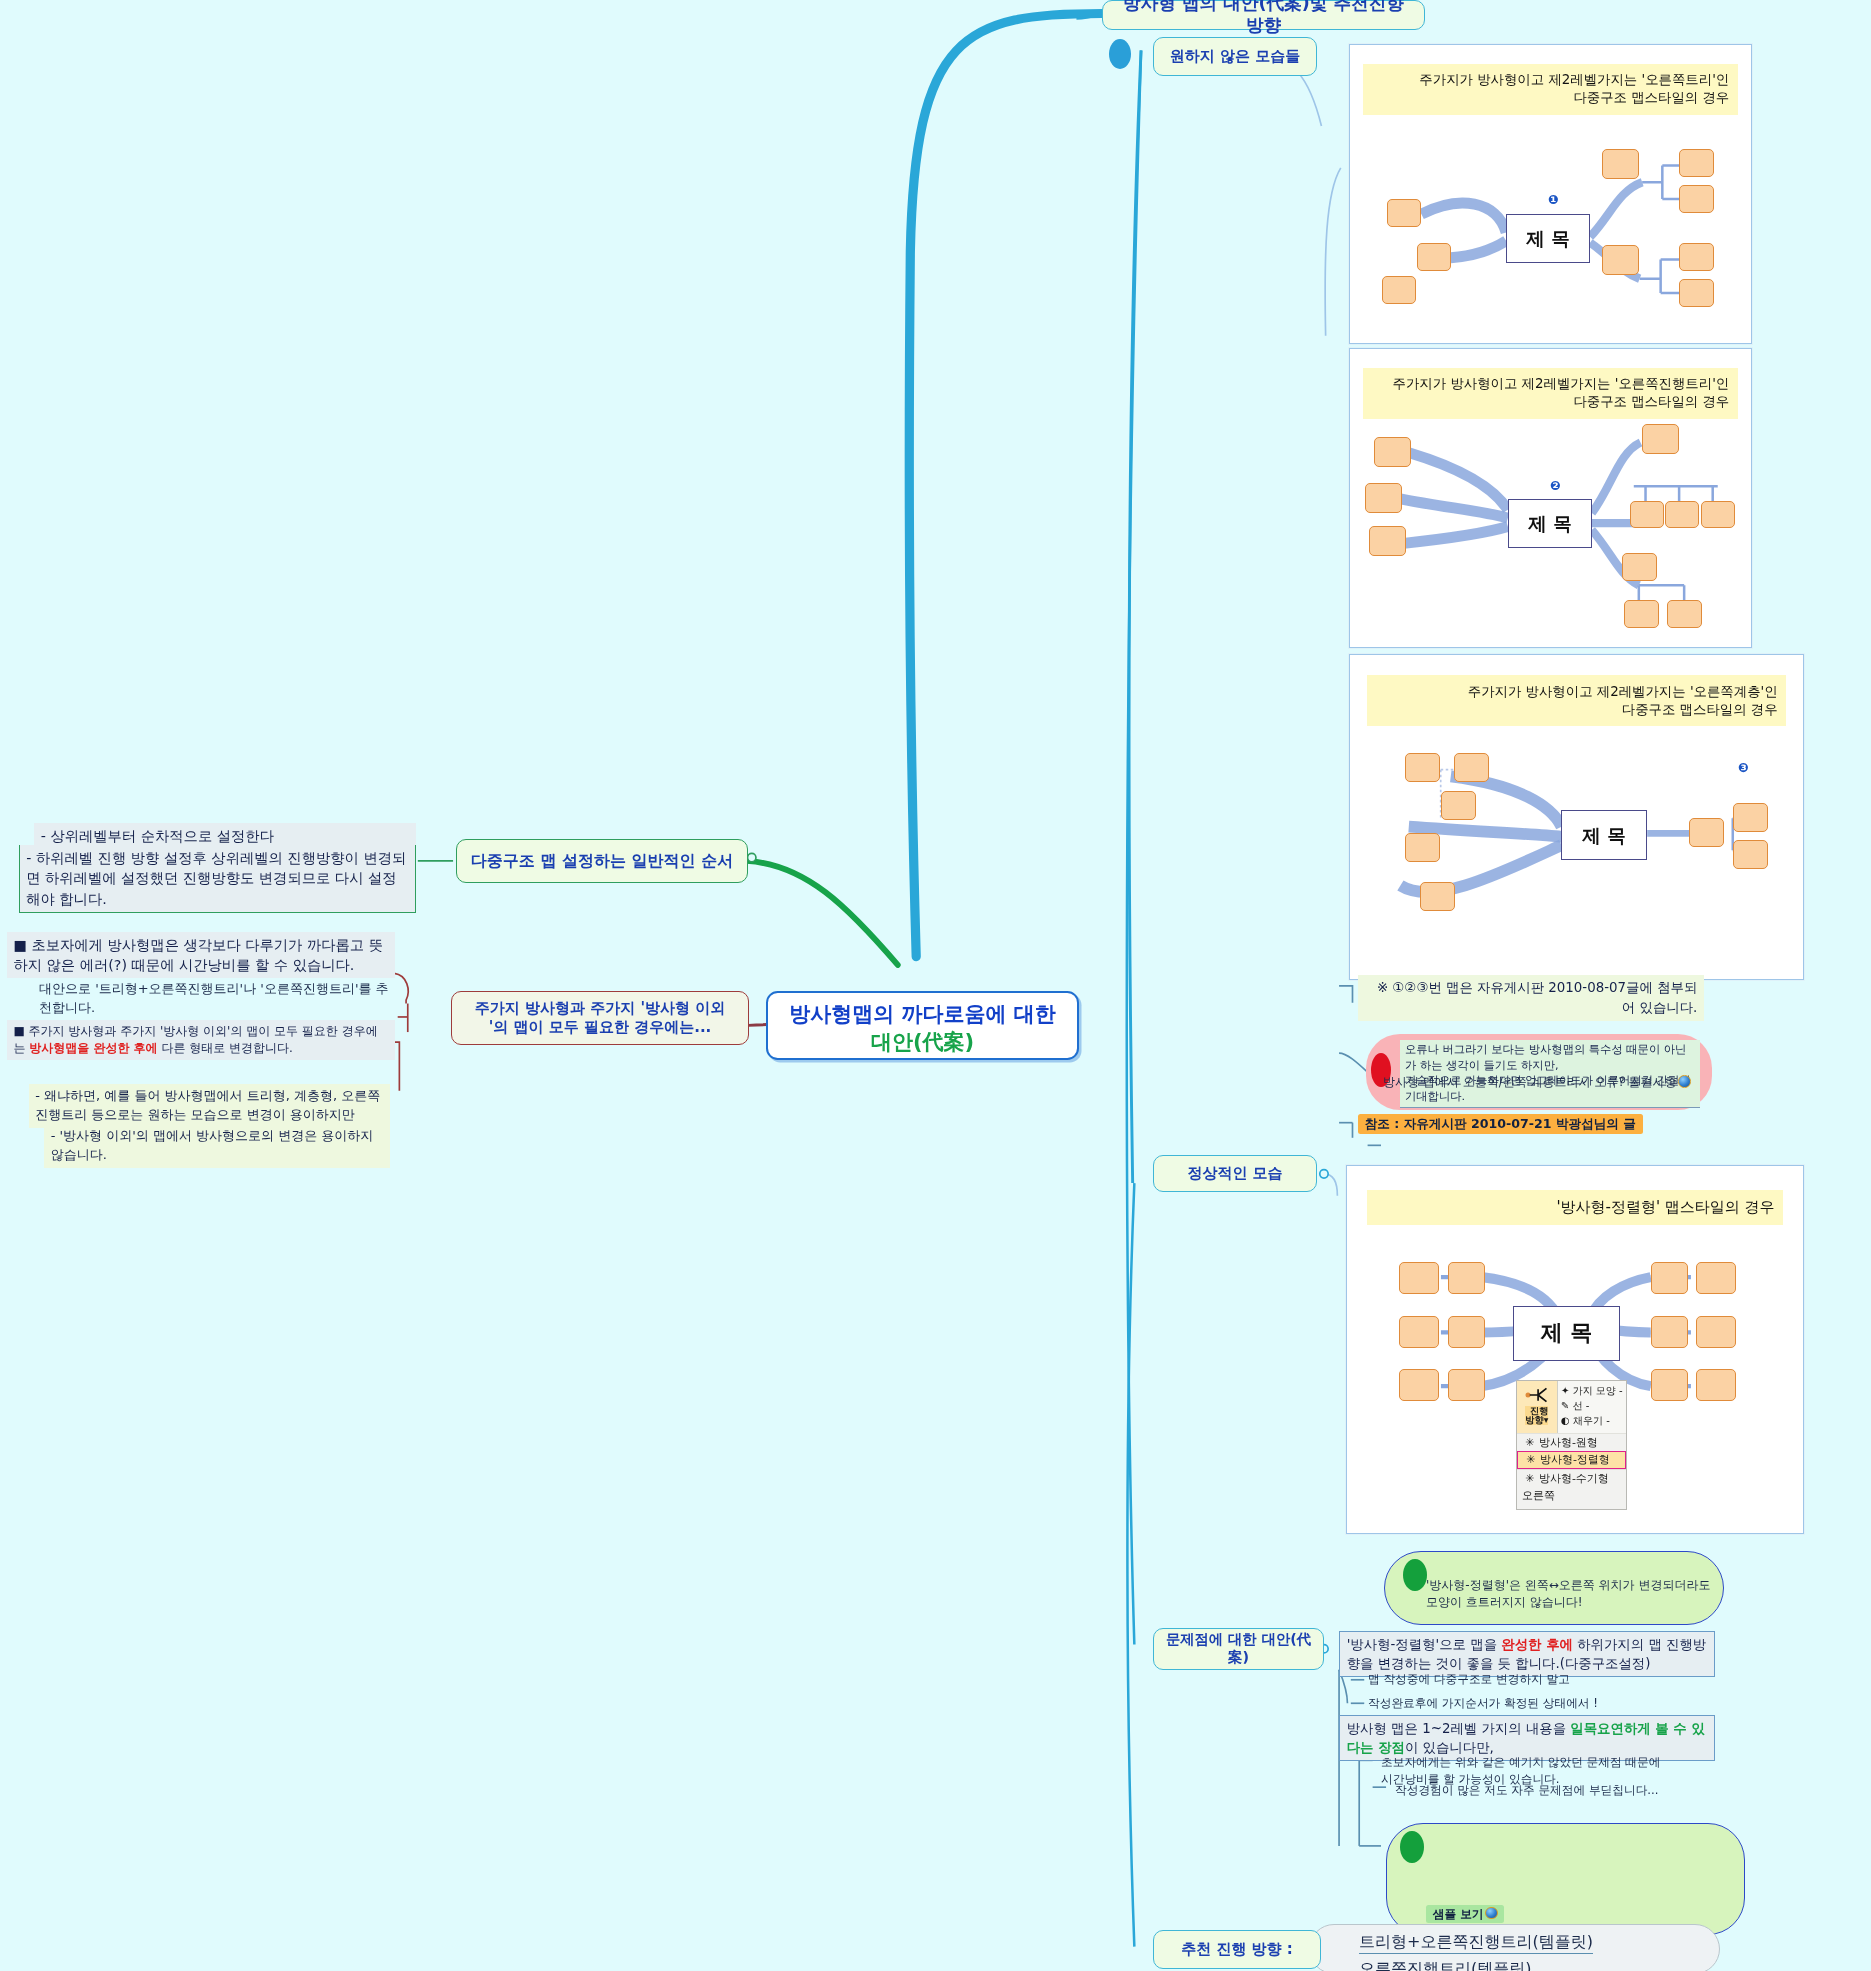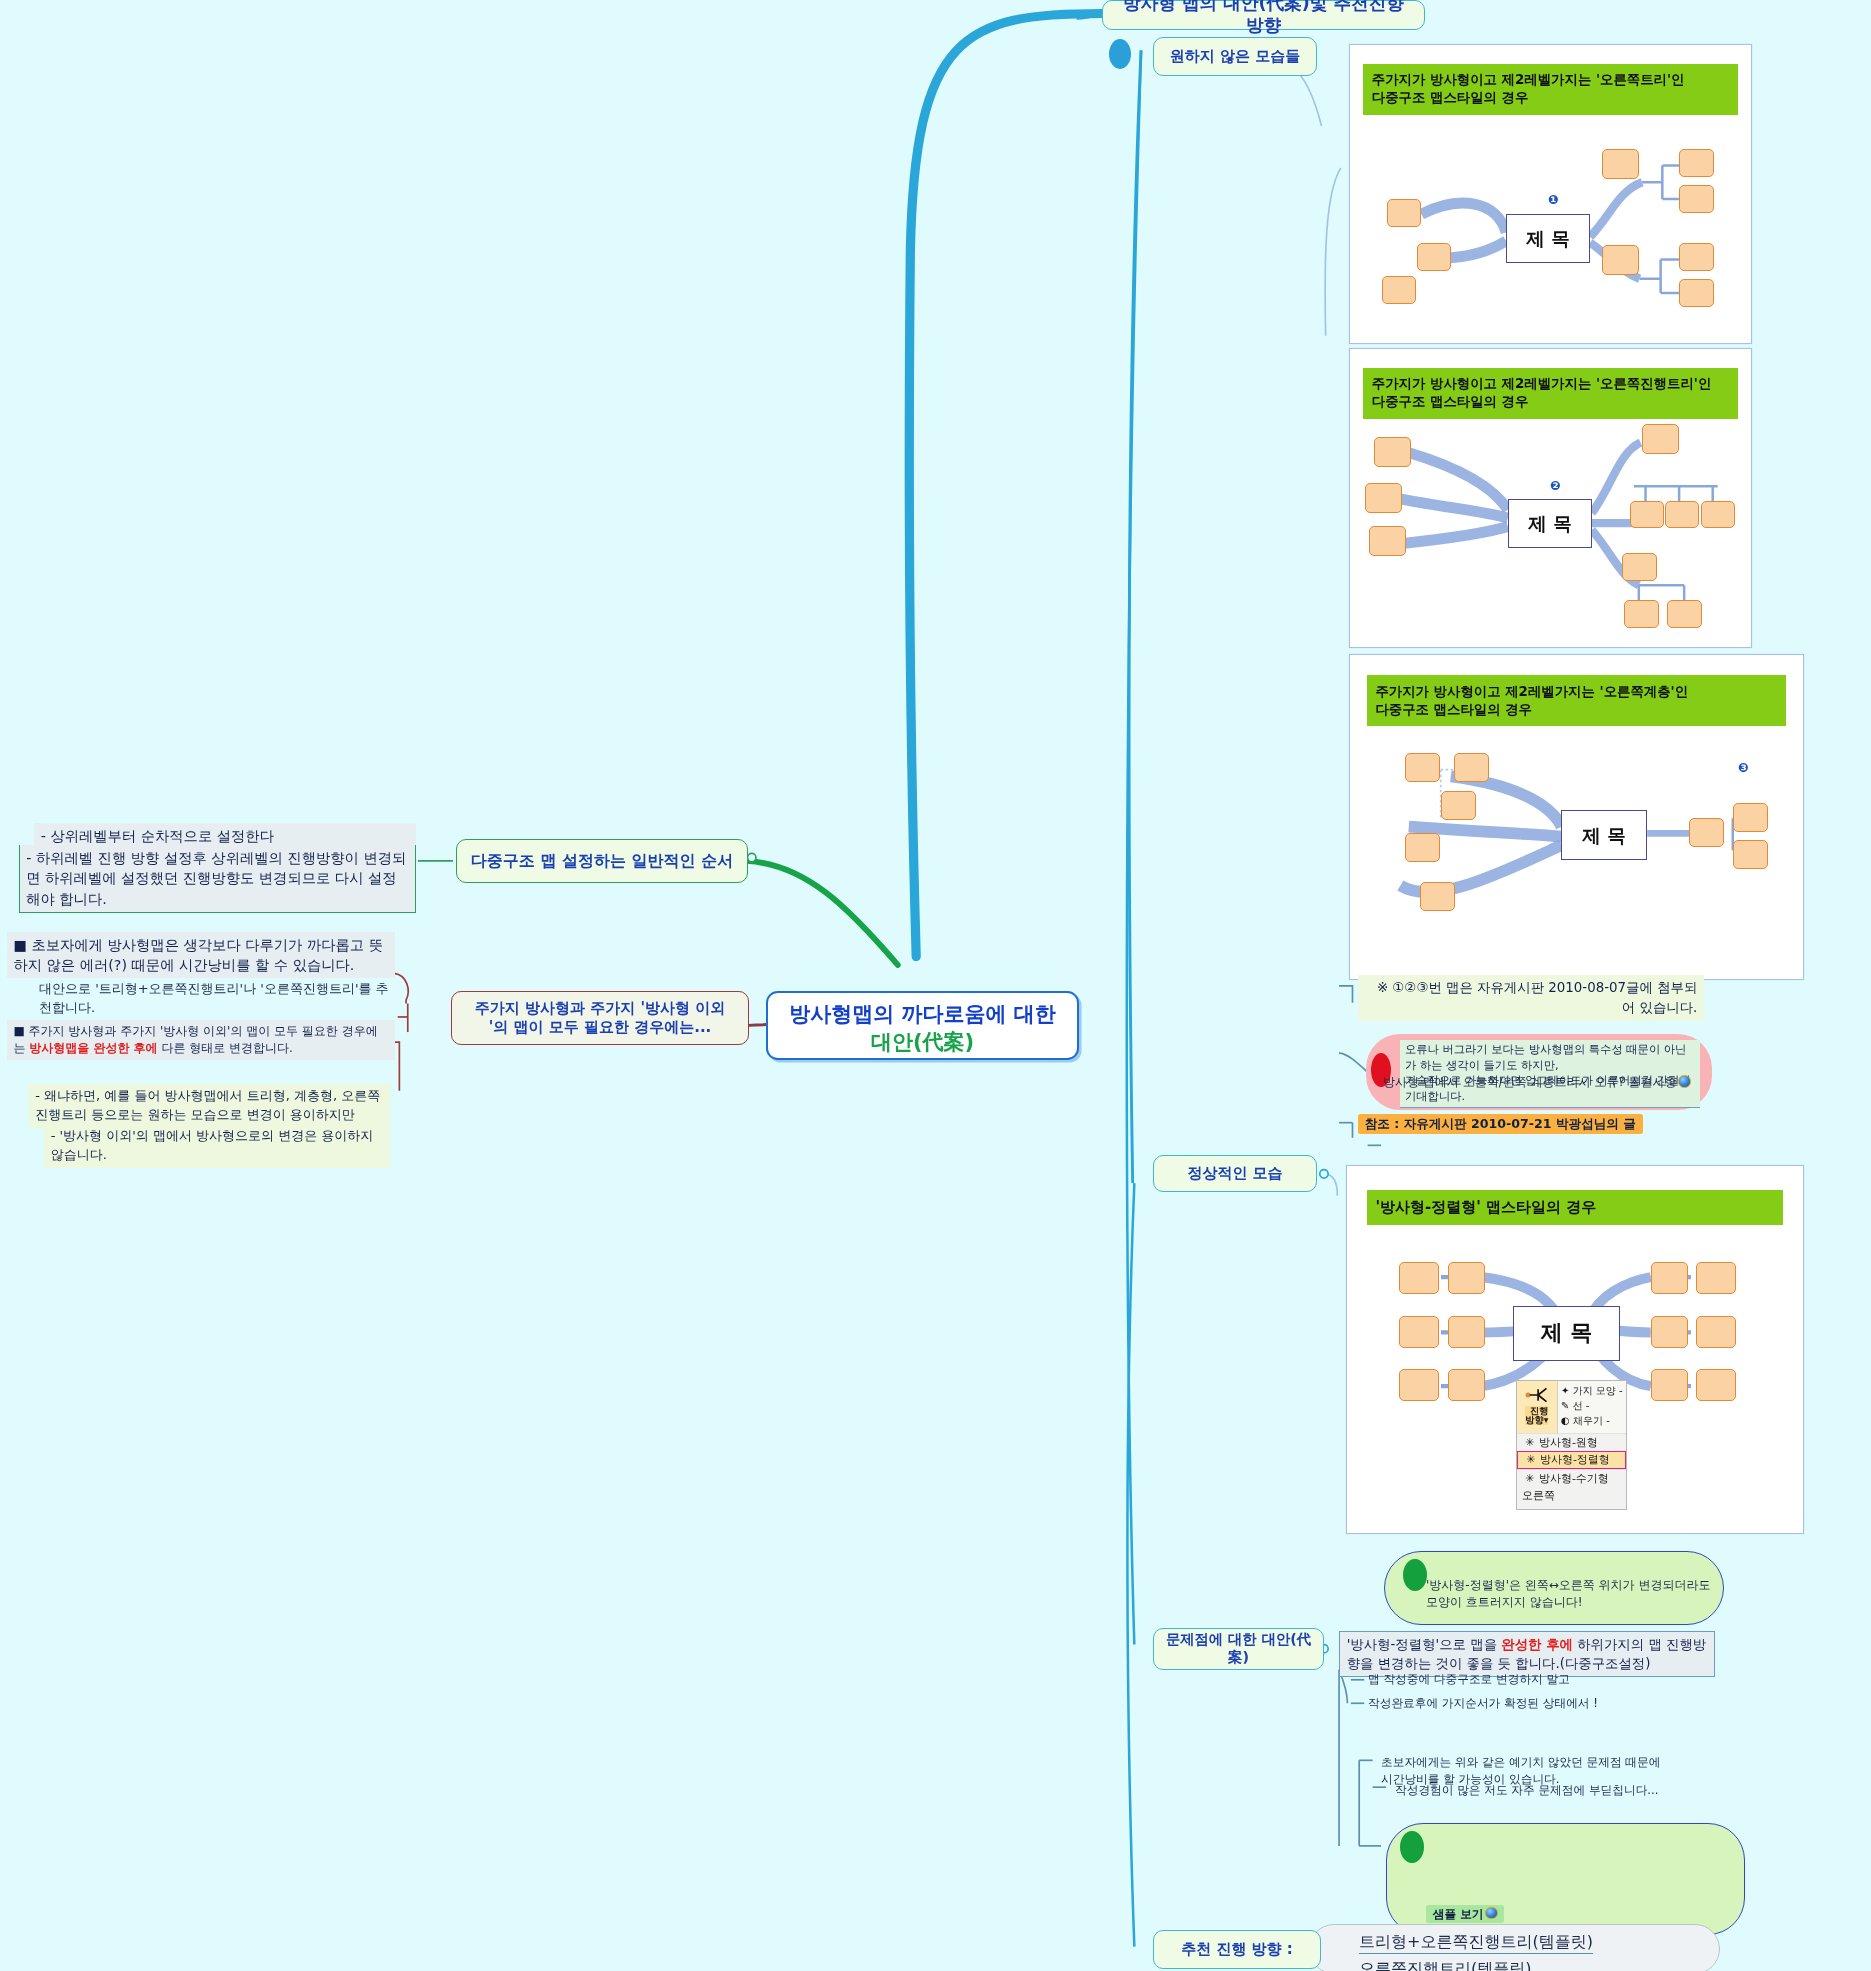--- a/index.html
+++ b/index.html
@@ -57,24 +57,24 @@
   .darkred { color:#b8143c; font-weight:bold; }
   .greenstrong { color:#17a34a; font-weight:bold; }
 
   .card {
     position:absolute;
     background:#ffffff;
     border:0.8px solid #9ec5e8;
     box-shadow: 0 0 0 0.8px #dfeff8;
   }
   .card-title {
-    background:#84cc16;
+    background:#fef9c3;
     color:#111;
-    font-weight:bold;
-    text-align:left;
+    font-weight:normal;
+    text-align:right;
     line-height:1.35;
     padding:7.6px 8.4px;
   }
   .card-body { position:relative; }
 
   
   .mm-box {
     position:absolute; background:#fbd2a4; border:1.7px solid #e08b3a; border-radius:5px;
   }
   .mm-title {
@@ -440,20 +440,23 @@
   <div class="node greybox" style="left:1339px; top:1631px; width:376px; font-size:13.4px; border:0.8px solid #6a9cc8;">
     <span>'방사형-정렬형'으로 맵을 </span><span class="red">완성한 후에</span><span> 하위가지의 맵 진행방향을 변경하는 것이 좋을 듯 합니다.(다중구조설정)</span>
   </div>
   <div class="node plaintext" style="left:1368px; top:1671px; font-size:11.7px;">
     <span>맵 작성중에 다중구조로 변경하지 말고</span>
   </div>
   <div class="node plaintext" style="left:1368px; top:1695px; font-size:11.7px;">
     <span>작성완료후에 가지순서가 확정된 상태에서 !</span>
   </div>
 
+  <div class="node greybox" style="left:1339px; top:1715px; width:376px; font-size:13.4px; border:0.8px solid #6a9cc8;">
+    <span>방사형 맵은 1~2레벨 가지의 내용을 </span><span class="greenstrong">일목요연하게 볼 수 있다는 장점</span><span>이 있습니다만,</span>
+  </div>
   <div class="node plaintext" style="left:1381px; top:1754px; width:285px; font-size:11.7px;">
     <span>초보자에게는 위와 같은 예기치 않았던 문제점 때문에 시간낭비를 할 가능성이 있습니다.</span>
   </div>
   <div class="node plaintext" style="left:1395px; top:1782px; font-size:11.7px;">
     <span>작성경험이 많은 저도 자주 문제점에 부딛칩니다...</span>
   </div>
 
   <div class="cloud-green" style="left:1386px; top:1823px; width:359px; height:112px;"></div>
   <div class="dot-green" style="left:1400px; top:1831px;"></div>
   <div class="node" style="left:1426px; top:1905px;">

